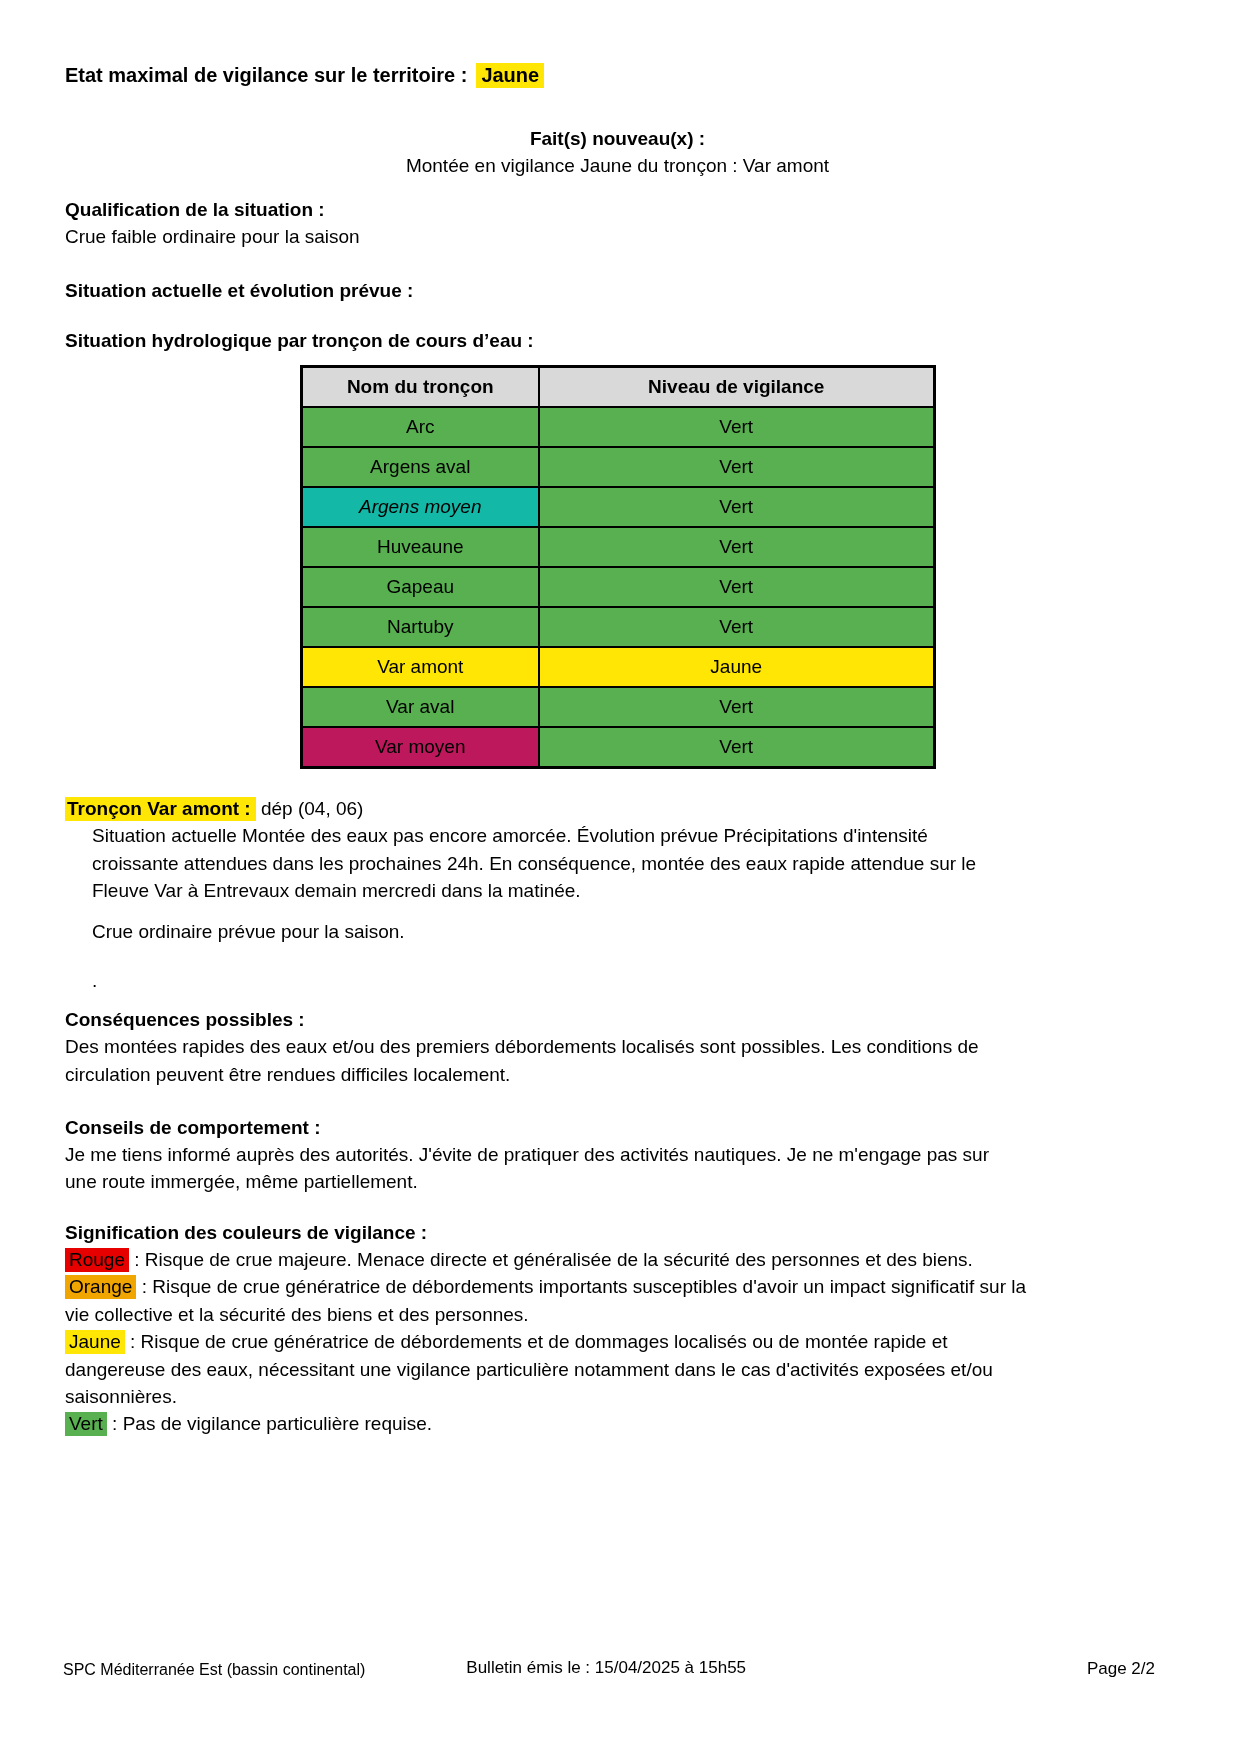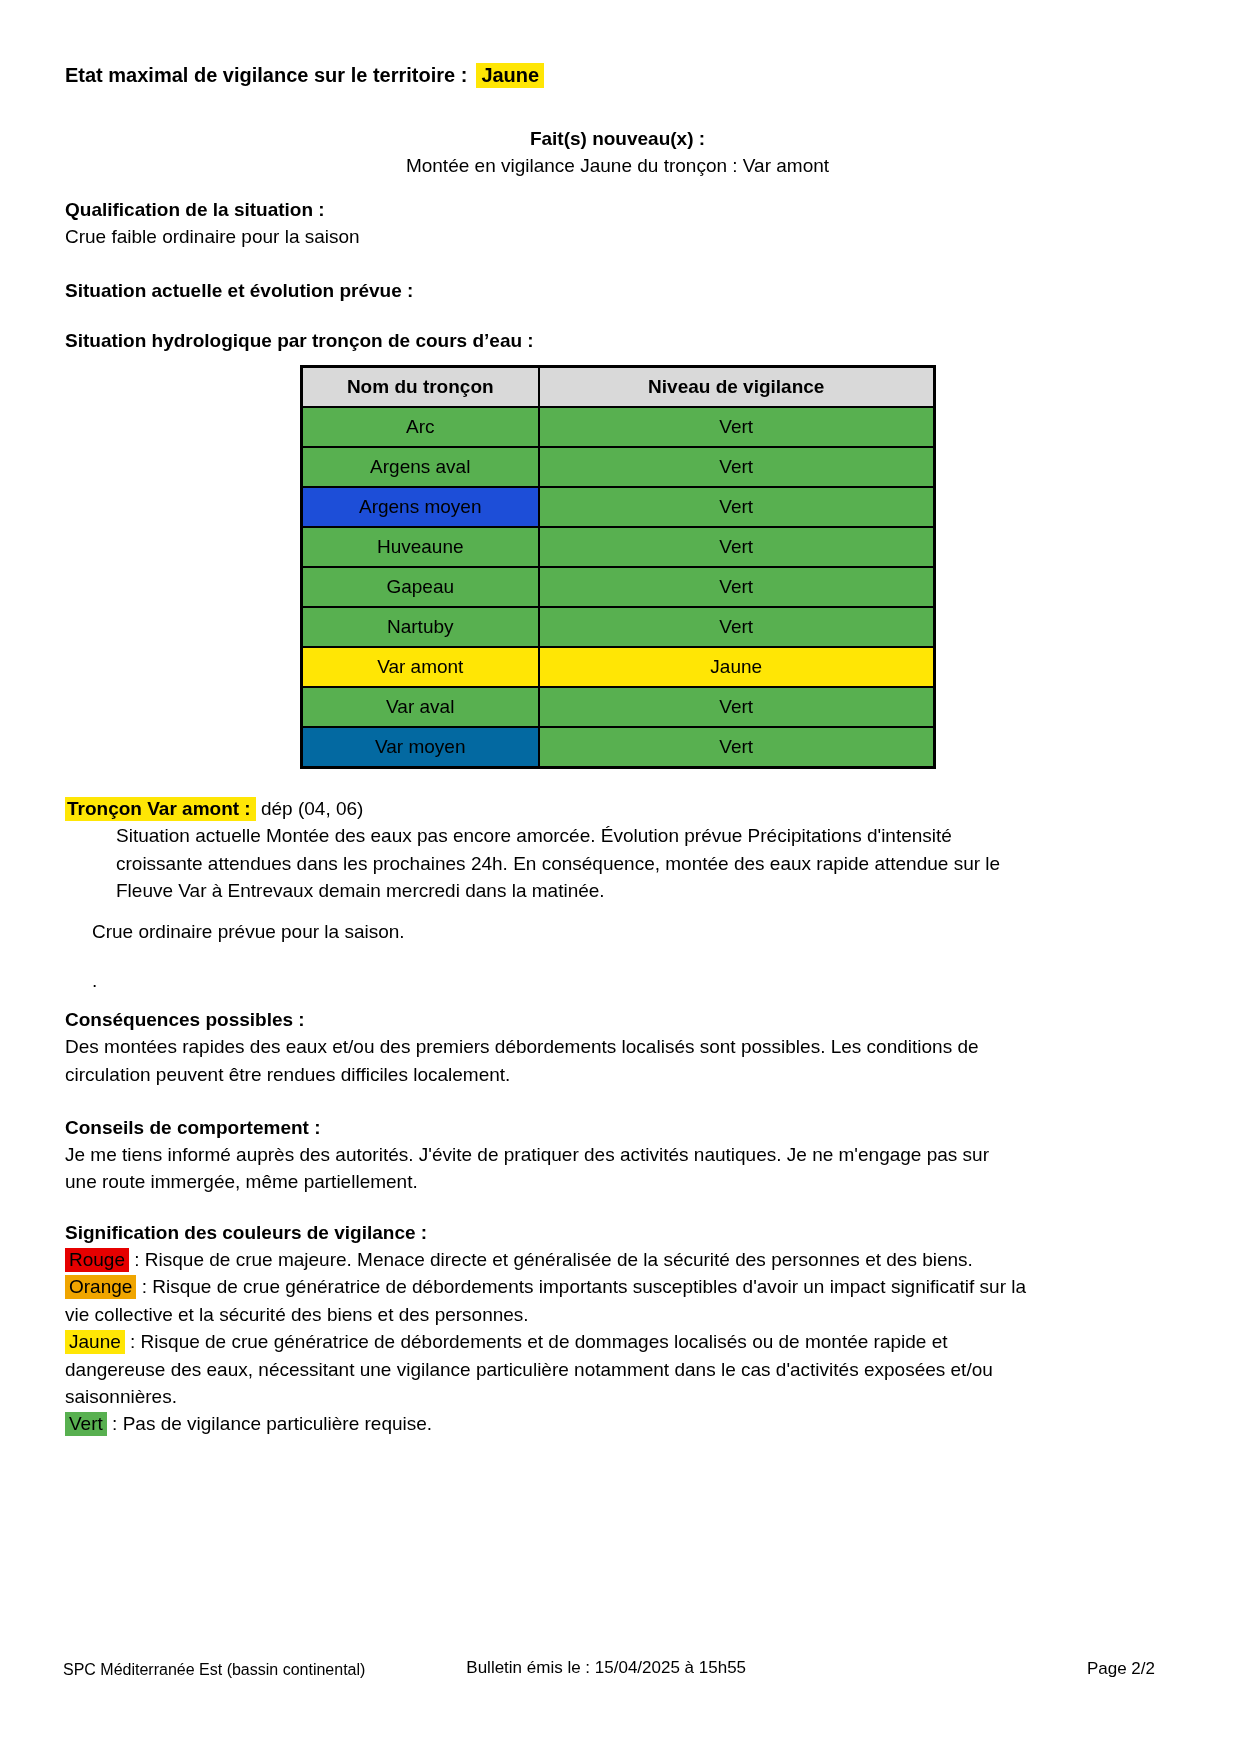--- a/index.html
+++ b/index.html
@@ -26,21 +26,21 @@
   th, td {
     border: 2px solid #000; text-align: center; font-size: 19px;
     height: 29.5px; padding: 8px 4px; overflow: hidden;
   }
   th { font-weight: bold; }
   .col-name { width: 237px; }
   .col-level { width: 396px; }
   .troncon-line { font-size: 19px; line-height: 27.4px; }
   .troncon-label { font-weight: bold; padding: 1px 5px 2px 2px; }
   .indent { margin-left: 27px; }
-  .tr-para1 { margin-bottom: 14px; margin-left: 24px; }
+  .tr-para1 { margin-bottom: 14px; }
   .tr-para2 { margin-bottom: 21px; }
   .tr-dot   { margin-bottom: 12px; }
   .legend-item { font-size: 19px; line-height: 27.4px; }
   .legend-text { white-space: pre-line; }
   .sw { padding: 1px 4px 2px 4px; }
   .footer { position: absolute; top: 1658px; left: 63px; right: 85px; height: 27px; }
   .footer .f-left   { position: absolute; left: 0; top: 3px; font-size: 16px; }
   .footer .f-center { position: absolute; left: 50%; transform: translateX(-51%); top: 0; font-size: 17px; }
   .footer .f-right  { position: absolute; right: 0; top: 1px; font-size: 17px; }
 </style>
@@ -79,21 +79,21 @@
       <tbody>
           <tr>
             <td style="background: rgb(88, 176, 80);">Arc</td>
             <td style="background: rgb(88, 176, 80);">Vert</td>
           </tr>
           <tr>
             <td style="background: rgb(88, 176, 80);">Argens aval</td>
             <td style="background: rgb(88, 176, 80);">Vert</td>
           </tr>
           <tr>
-            <td style="background: #1d4ed8;">Argens moyen</td>
+            <td style="background: #14b8a6; font-style: italic;">Argens moyen</td>
             <td style="background: rgb(88, 176, 80);">Vert</td>
           </tr>
           <tr>
             <td style="background: rgb(88, 176, 80);">Huveaune</td>
             <td style="background: rgb(88, 176, 80);">Vert</td>
           </tr>
           <tr>
             <td style="background: rgb(88, 176, 80);">Gapeau</td>
             <td style="background: rgb(88, 176, 80);">Vert</td>
           </tr>
@@ -103,21 +103,21 @@
           </tr>
           <tr>
             <td style="background: rgb(255, 230, 5);">Var amont</td>
             <td style="background: rgb(255, 230, 5);">Jaune</td>
           </tr>
           <tr>
             <td style="background: rgb(88, 176, 80);">Var aval</td>
             <td style="background: rgb(88, 176, 80);">Vert</td>
           </tr>
           <tr>
-            <td style="background: #0369a1;">Var moyen</td>
+            <td style="background: #be185d;">Var moyen</td>
             <td style="background: rgb(88, 176, 80);">Vert</td>
           </tr>
         </tbody>
     </table>
   </div>
 
   <div>
     <div class="troncon-line">
       <span class="hl troncon-label" style="background: rgb(255, 230, 5);">Tronçon Var amont :</span>
       <span>dép (04, 06)</span>

